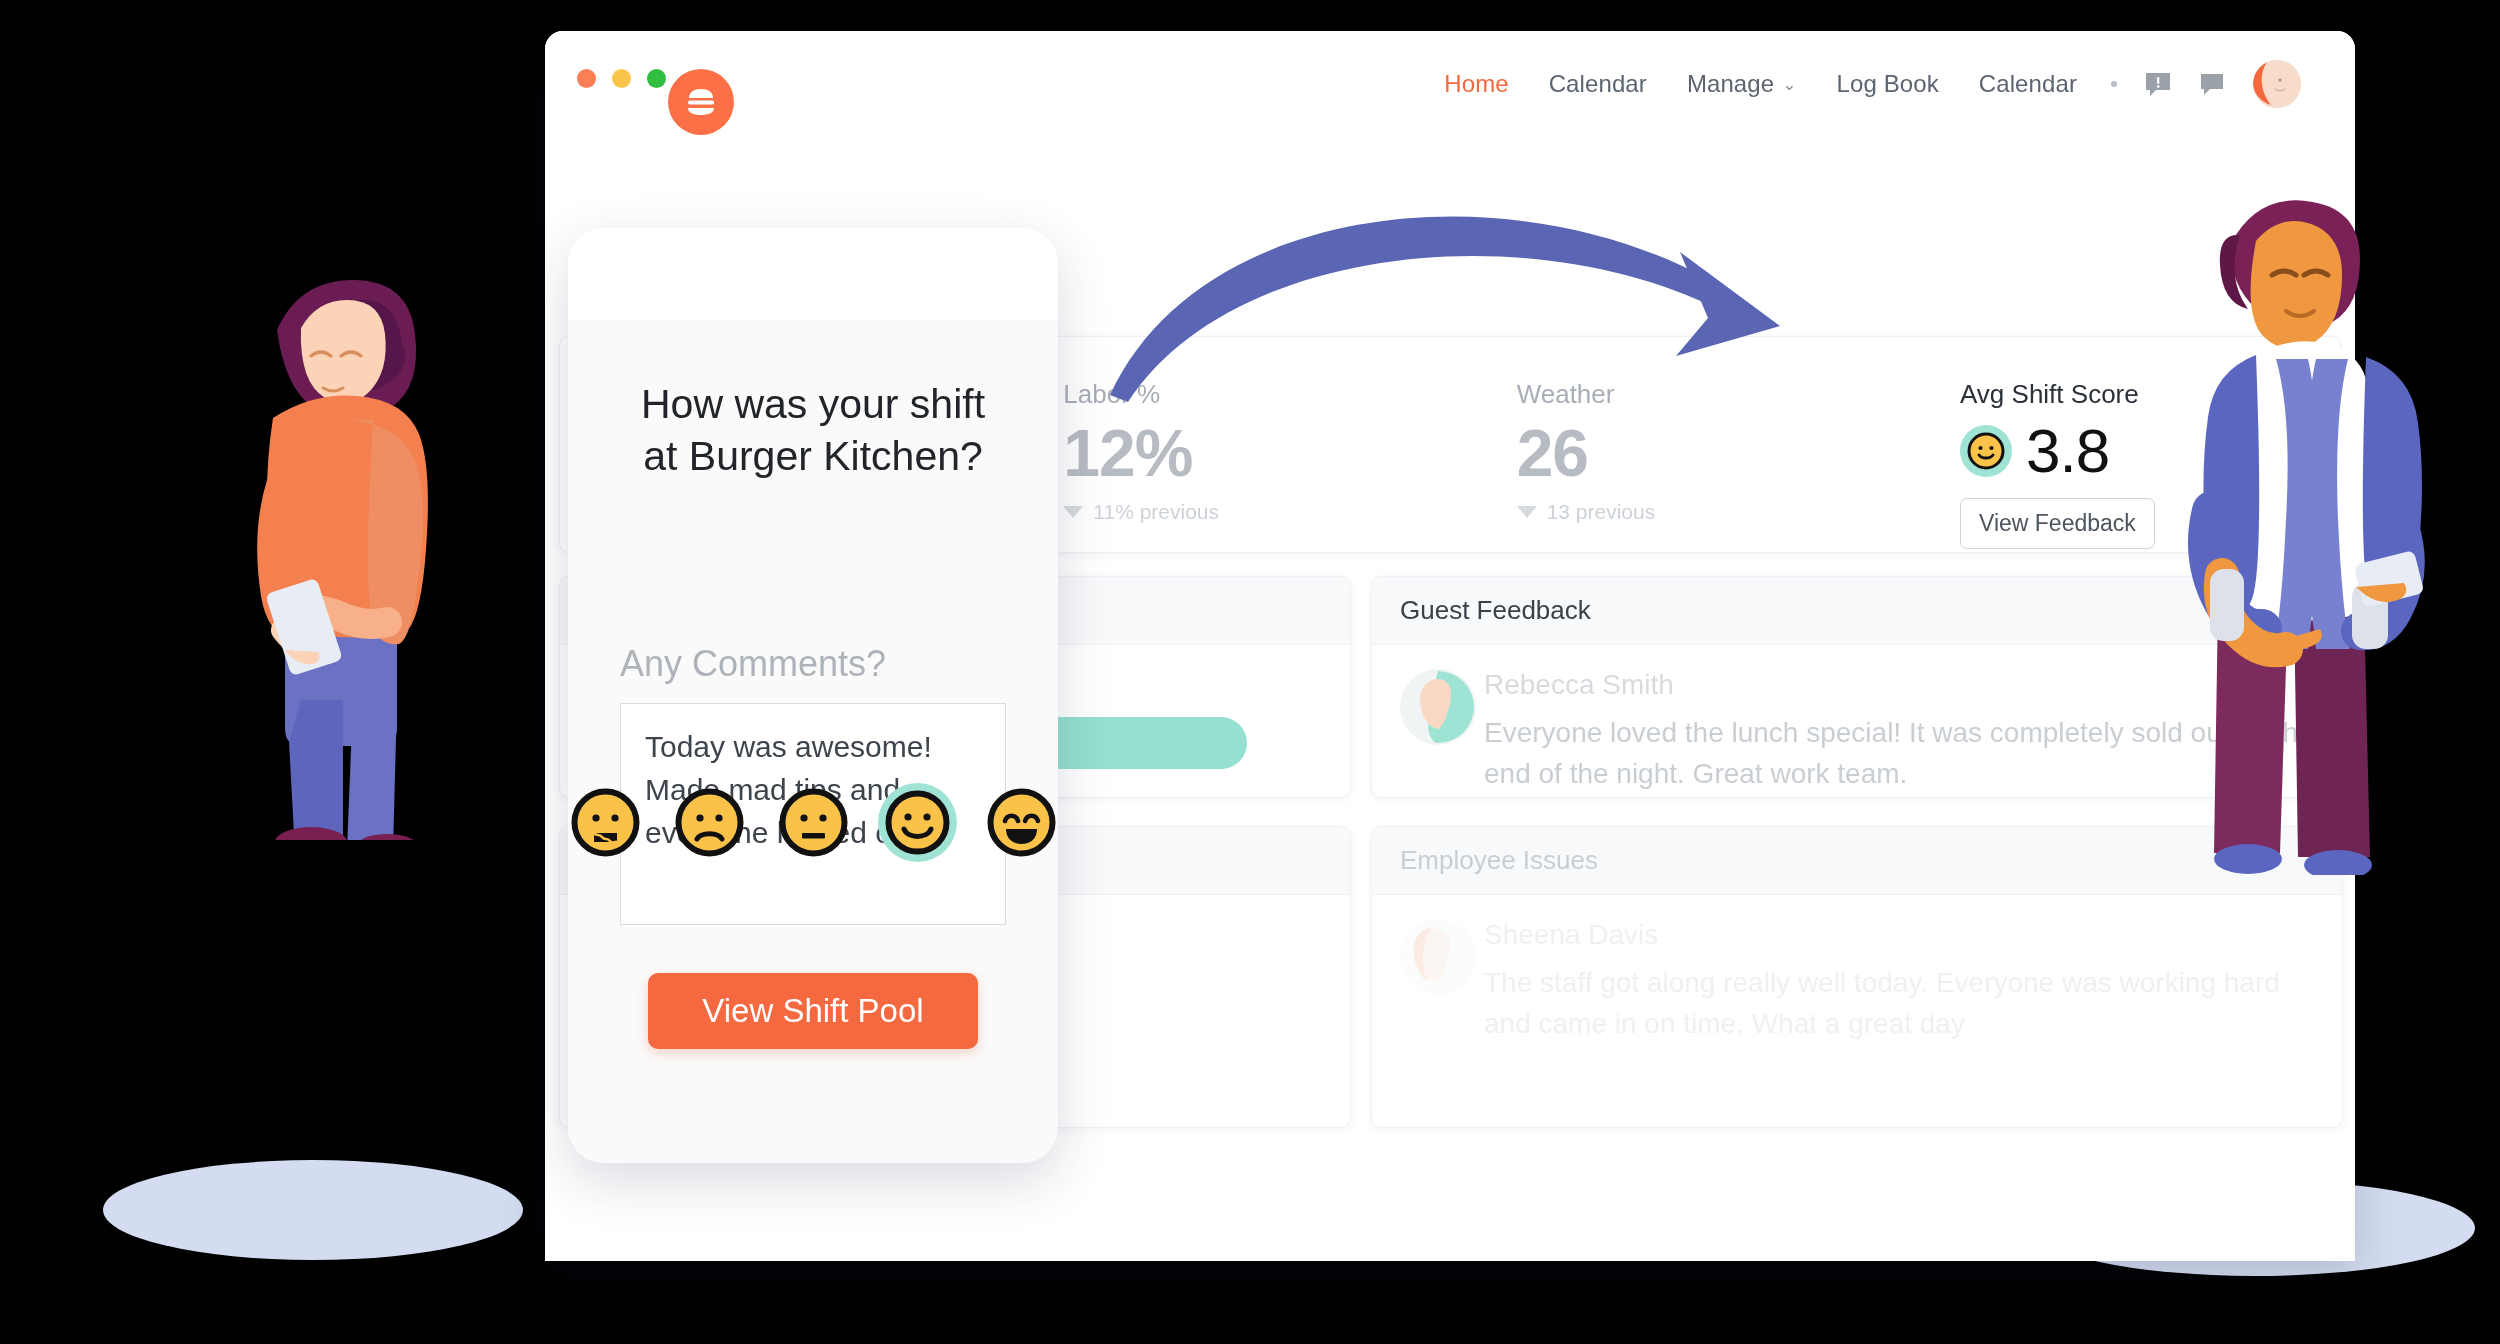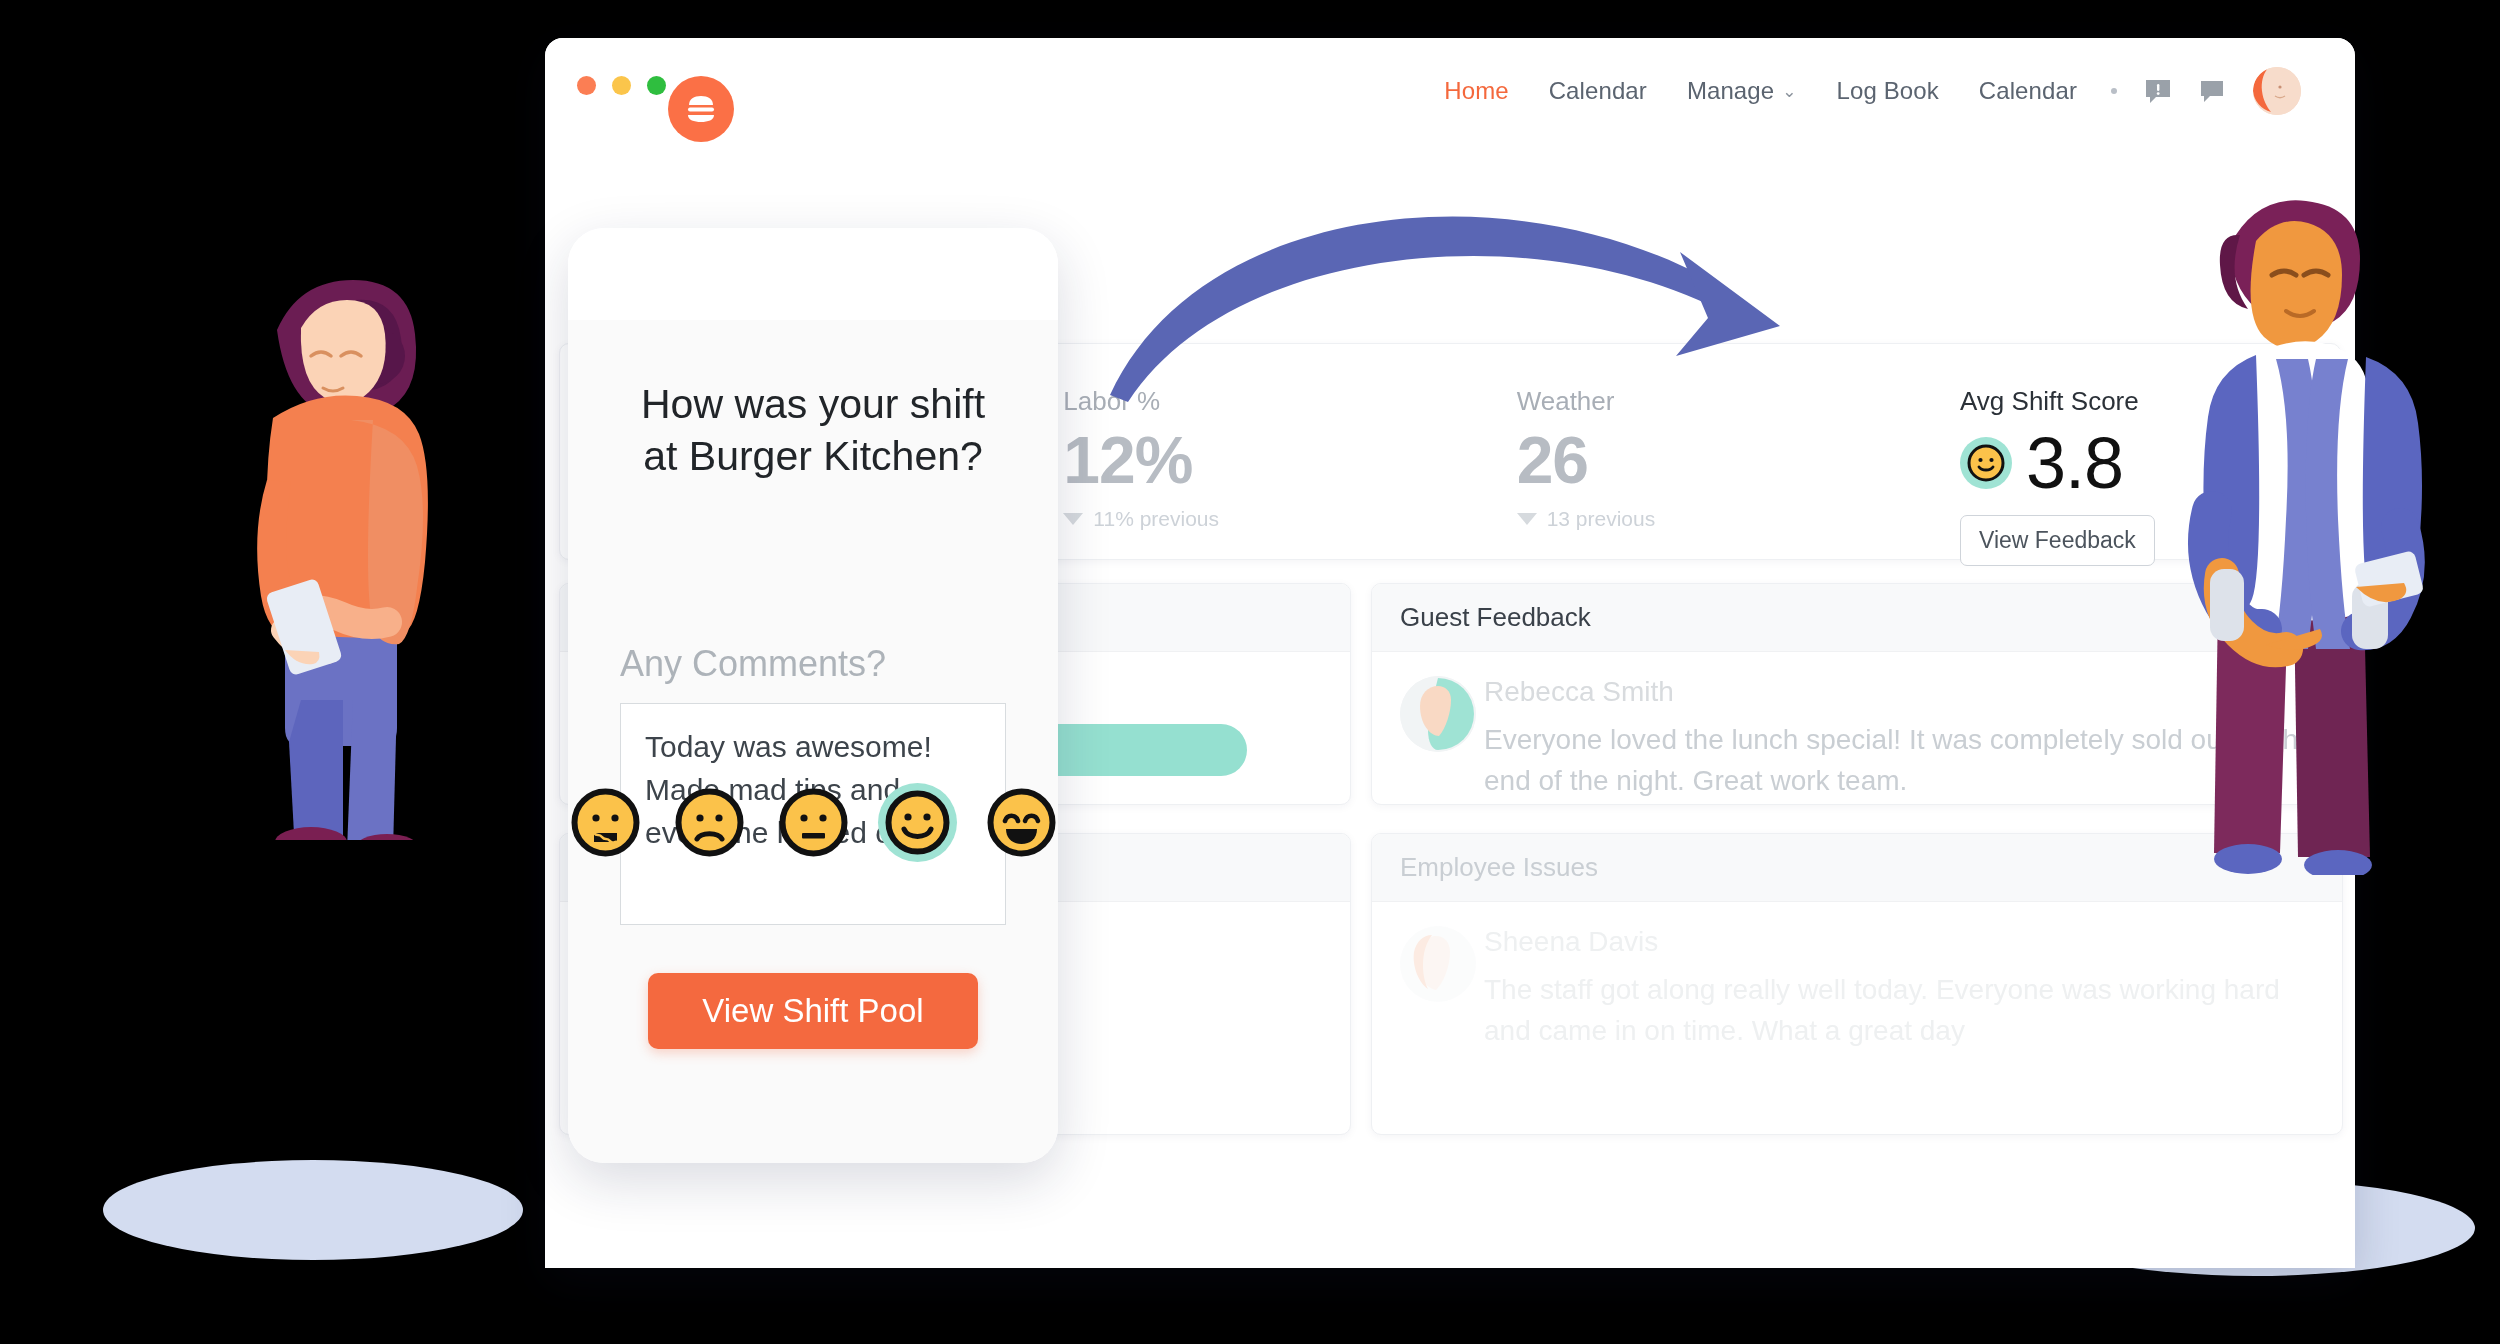--- a/index.html
+++ b/index.html
@@ -2,21 +2,21 @@
 <html><head>
 <meta charset="utf-8">
 <style>
   html,body{margin:0;padding:0;background:#000;}
   body{width:2500px;height:1344px;position:relative;overflow:hidden;
        font-family:"Liberation Sans","DejaVu Sans",sans-serif;}
 
   .stage{position:absolute;inset:0;}
 
   
-  .browser{position:absolute;left:545px;top:38px;width:1810px;height:1230px;
+  .browser{position:absolute;left:545px;top:31px;width:1810px;height:1230px;
            background:#ffffff;border-radius:18px 18px 0 0;
            box-shadow:0 14px 46px rgba(20,25,60,.18);overflow:hidden;}
   .browser-chrome{position:absolute;left:0;top:0;width:100%;height:105px;background:#fff;
                   border-bottom:1px solid #eceef1;}
   .dots{position:absolute;left:32px;top:38px;display:flex;gap:16px;}
   .dot{width:19px;height:19px;border-radius:50%;}
   .dot.r{background:#fb7e54;} .dot.y{background:#fcc council;} .dot.y{background:#fbc54b;} .dot.g{background:#2fbe3f;}
 
   .logo{position:absolute;left:123px;top:38px;width:66px;height:66px;border-radius:50%;
         background:#fb7046;display:flex;align-items:center;justify-content:center;}
@@ -42,21 +42,21 @@
   .stat-value{font-size:66px;color:#b7bcc3;line-height:1;font-weight:700;letter-spacing:-1px;}
   .stat-prev{margin-top:14px;font-size:21px;color:#cdd2d8;display:flex;align-items:center;gap:10px;}
   .tri{width:0;height:0;border-left:10px solid transparent;border-right:10px solid transparent;
        border-top:12px solid #d6dade;}
   .stat.score{flex:0 0 380px;padding-left:40px;}
   .score-label{font-size:26px;color:#2b3138;margin-bottom:10px;}
   .score-row{display:flex;align-items:center;gap:14px;}
   .score-emoji{width:52px;height:52px;border-radius:50%;background:#9fe3d4;
                display:flex;align-items:center;justify-content:center;}
   .score-emoji svg{width:42px;height:42px;display:block;}
-  .score-num{font-size:72px;color:#111;line-height:1;letter-spacing:-1px;}
+  .score-num{font-size:62px;color:#111;line-height:1;letter-spacing:-1px;}
   .score-btn{margin-top:16px;display:inline-block;border:1px solid #cfd4da;border-radius:7px;
              padding:11px 18px;font-size:23px;color:#4c545d;background:#fff;}
 
   
   .panel{position:absolute;background:#fff;border:1px solid #eef0f3;border-radius:10px;
          box-shadow:0 2px 8px rgba(30,40,80,.05);overflow:hidden;}
   .panel-head{background:#f8f9fa;padding:18px 28px;border-bottom:1px solid #f0f1f3;}
   .panel-head-title{font-size:26px;color:#3a4149;}
   .panel-body{padding:24px 28px;}
 

